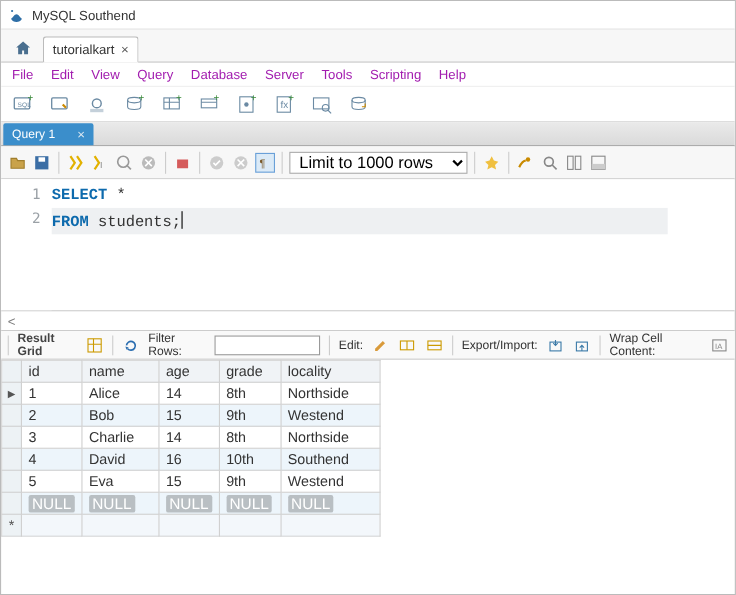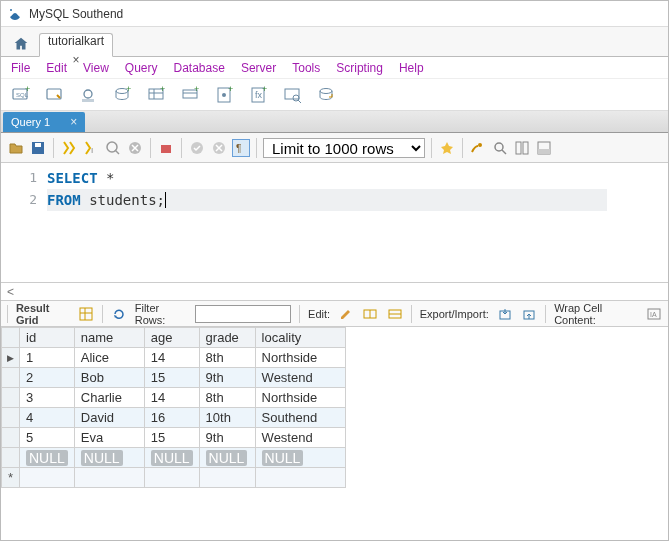--- a/index.html
+++ b/index.html
@@ -41,21 +41,20 @@
     display:flex; align-items:center; gap:6px;
     height:24px;
     padding:0 8px;
     background:#fff;
     border:1px solid #bbb;
     border-bottom:1px solid #fff;
     border-radius:3px 3px 0 0;
     position:relative; top:1px;
     font-size:12px;
     color:#333;
-    flex-direction:column;
   }
   .close-x { color:#555; font-size:12px; line-height:1; cursor:pointer; }
   .menubar {
     display:flex; gap:16px;
     padding:4px 10px;
     background:#fff;
     font-size:12px;
     color:#a21caf;
     border-bottom:1px solid #eee;
     height:22px;
@@ -119,21 +118,21 @@
     color:#9aa0a6;
     text-align:right;
     padding:4px 10px 4px 4px;
     font-size:13px;
     line-height:22px;
   }
   .codelines {
     padding:4px 0;
     line-height:22px;
   }
-  .codeline { white-space:pre; }
+  .codeline { white-space:pre;font-family:Liberation Mono, monospace; }
   .active-line { background:#eef0f2; display:inline-block; min-width:560px;}
   .kw { color:#0d6aad; font-weight:bold; }
   .cursor { display:inline-block; width:1px; height:16px; background:#000; position:relative; top:3px; }
   .hscroll {
     height:18px;
     border-bottom:1px solid #ccc;
     display:flex; align-items:center;
     color:#777; padding:0 6px;
   }
   .result-toolbar {

